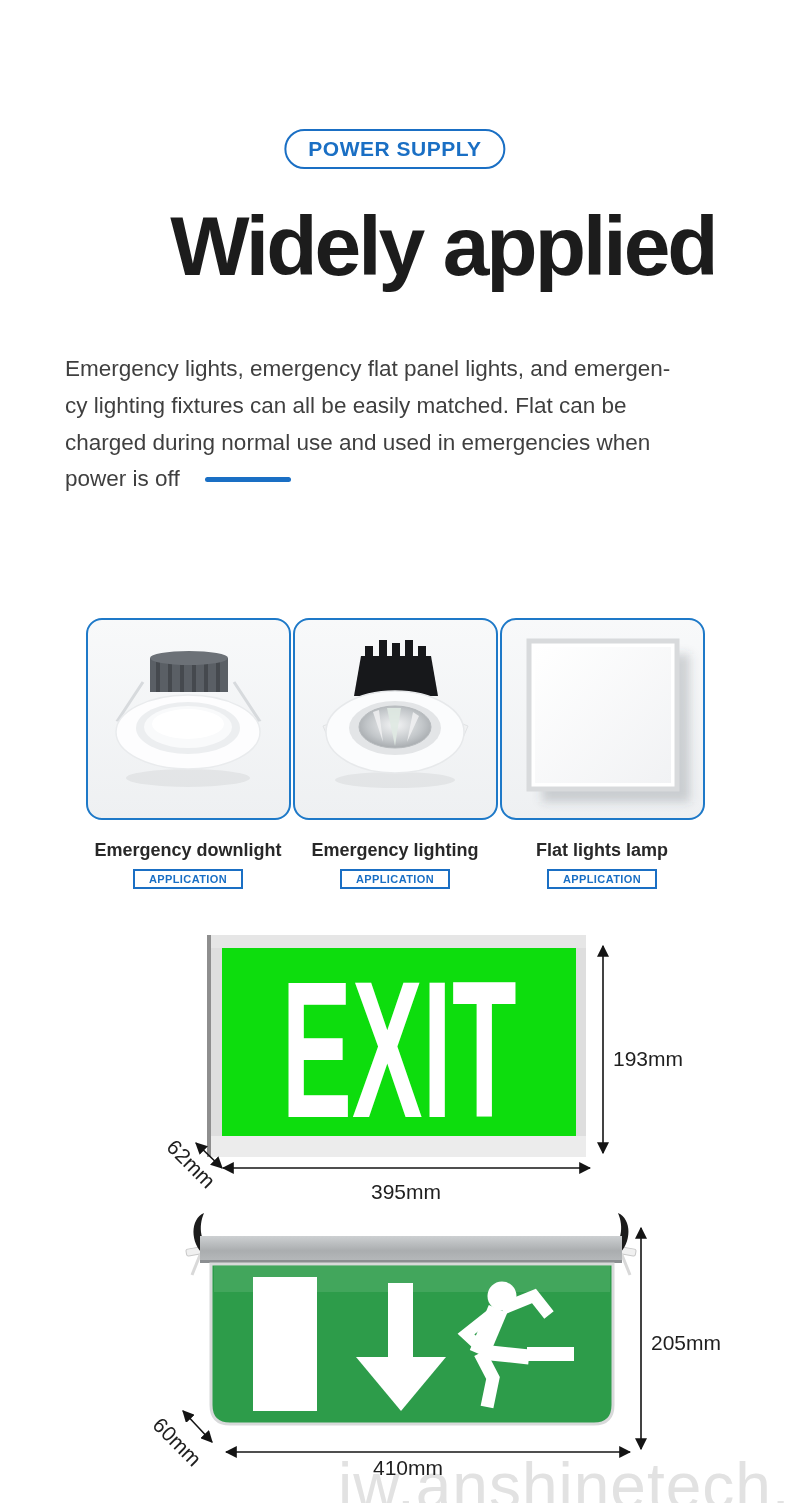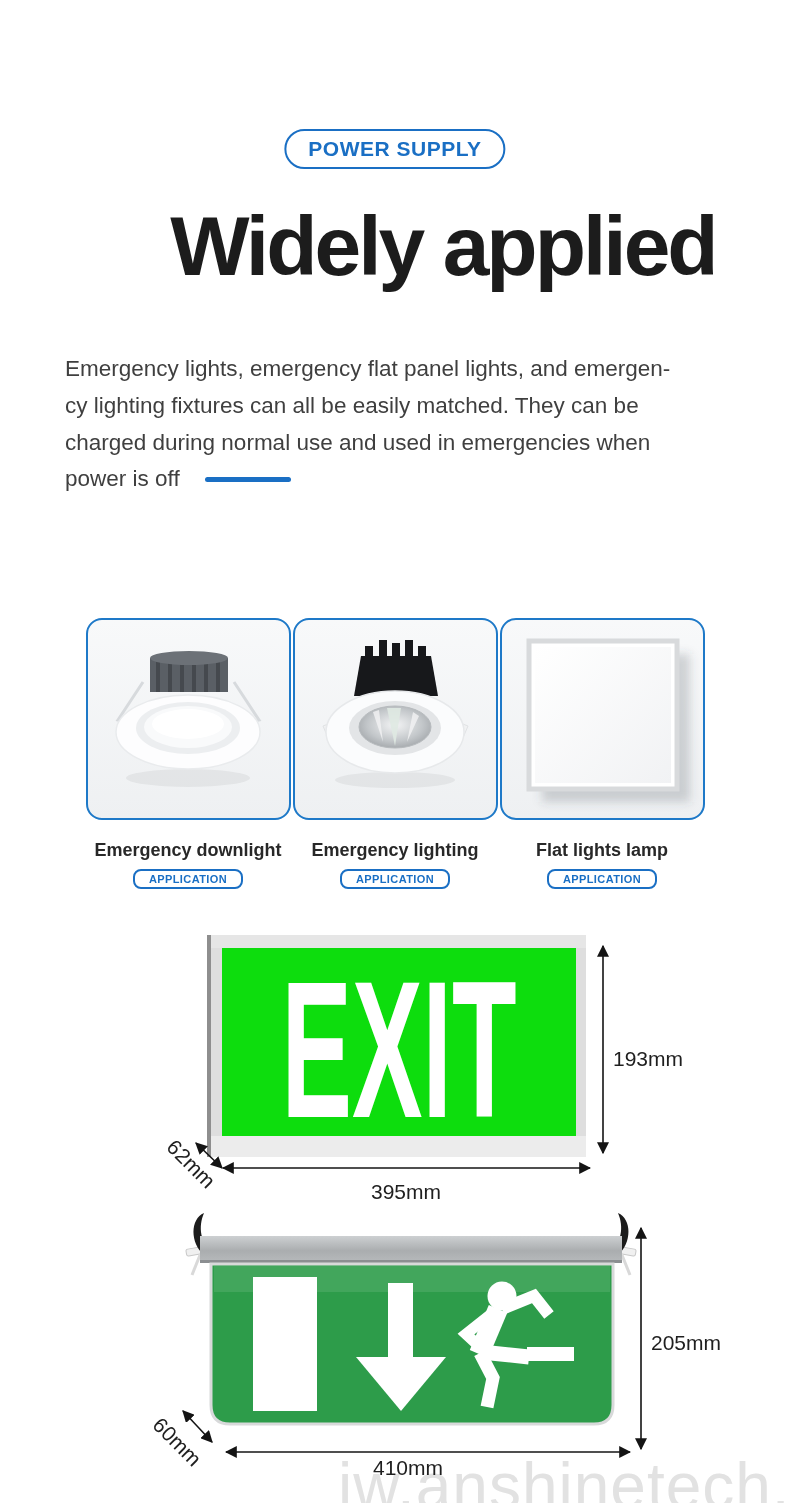--- a/index.html
+++ b/index.html
@@ -41,21 +41,21 @@
     width:201px;height:198px;border:2px solid #1e79c8;border-radius:16px;
     background:linear-gradient(180deg,#f8f9fa 0%,#eef0f2 100%);
     overflow:hidden;
   }
   .card-title{
     margin-top:20px;font-size:18px;font-weight:bold;color:#282828;
     text-align:center;white-space:nowrap;
   }
   .app-badge{
     margin-top:8px;display:inline-block;
-    border:2px solid var(--accent-blue);border-radius:8px;
+    border:2px solid var(--accent-blue);border-radius:0;
     color:var(--accent-blue);font-size:11px;font-weight:bold;
     padding:2px 14px;letter-spacing:.4px;
   }
   
   .sign-svg{position:absolute;z-index:2;}
   .watermark{
     position:absolute;left:338px;top:1449px;z-index:1;
     font-size:64px;color:#e2e2e2;white-space:nowrap;letter-spacing:1px;
   }
   .dim-text{fill:#1f1f1f;font-family:"Liberation Sans",sans-serif;font-size:21px;}
@@ -64,21 +64,21 @@
 </head>
 <body>
 
 <div class="page">
 
   <div class="pill-badge">POWER SUPPLY</div>
 
   <h1 class="main-title">Widely applied</h1>
 
   <div class="desc">Emergency lights, emergency flat panel lights, and emergen-
-cy lighting fixtures can all be easily matched. They can be
+cy lighting fixtures can all be easily matched. Flat can be
 charged during normal use and used in emergencies when
 power is off</div>
   <div class="desc-dash"></div>
 
   <div class="cards">
 
     <div class="card-col">
       <div class="card-box">
         <svg width="201" height="198" viewBox="0 0 201 198">
           <ellipse cx="100" cy="158" rx="62" ry="9" fill="rgba(0,0,0,0.05)"></ellipse>

